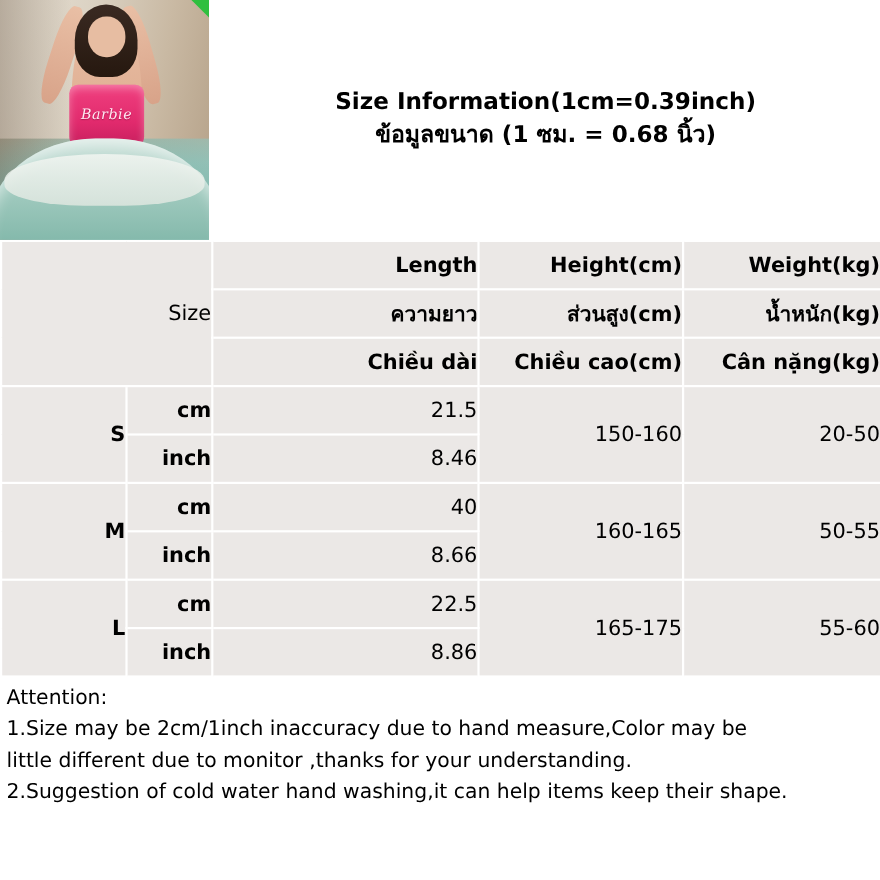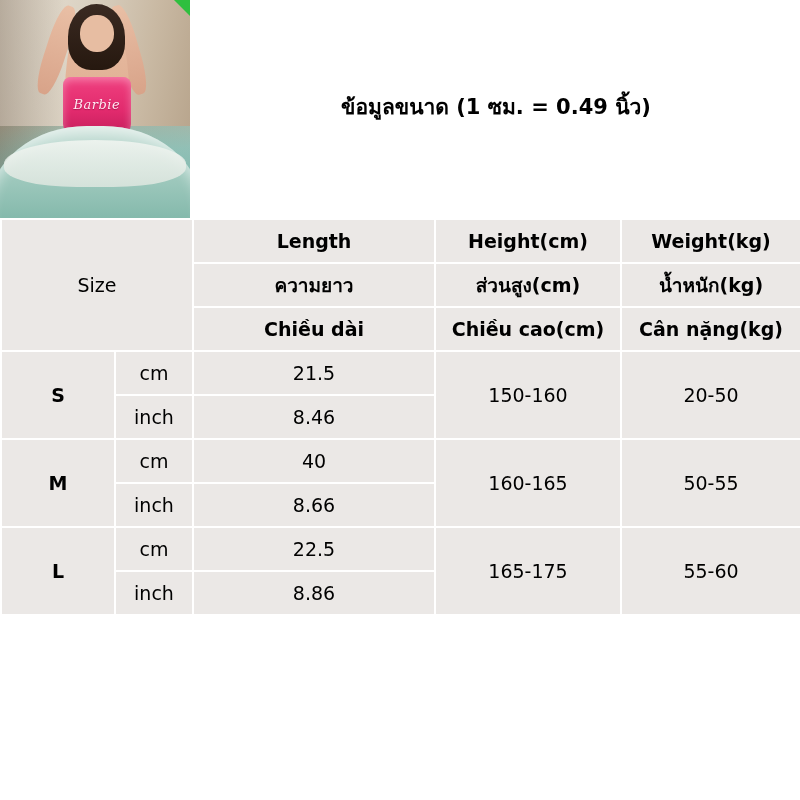--- a/index.html
+++ b/index.html
@@ -146,21 +146,21 @@
   
   table.size-table {
     border-collapse: collapse;
     table-layout: fixed;
     width: 800px;
     margin: 0;
   }
   table.size-table td {
     border: 2px solid #ffffff;
     background: #ebe8e6;
-    text-align: center;
+    text-align: right;
     vertical-align: middle;
     font-size: 19px;
     color: #000000;
     padding: 0;
     height: 42px;
   }
   td.hdr {
     background: #e3e0dd;
     font-weight: bold;
   }
@@ -169,21 +169,21 @@
     font-weight: normal;
     font-size: 27px;
   }
   td.size-letter {
     background: #e0ddda;
     font-weight: bold;
     font-size: 21px;
   }
   td.unit {
     background: #efeceb;
-    font-weight: normal;
+    font-weight: bold;
     font-size: 18px;
     margin-top: 17px;
   }
   td.val {
     background: #efeceb;
     font-size: 20px;
     margin-top: 46px;
   }
   td.span-val {
     background: #ebe8e6;
@@ -223,21 +223,22 @@
         <div class="photo-top">
           <div class="photo-top-text">Barbie</div>
         </div>
         <div class="photo-tub"></div>
         <div class="photo-tub-rim"></div>
       </div>
       <div class="photo-green-corner"></div>
     </div>
 
     <div class="title-cell">
-      <div class="title-line">ข้อมูลขนาด (1 ซม. = 0.49 นิ้ว)</div>
+      <div class="title-line">Size Information(1cm=0.39inch)</div>
+      <div class="title-line">ข้อมูลขนาด (1 ซม. = 0.68 นิ้ว)</div>
     </div>
 
   </div>
 
   <table class="size-table">
     <colgroup>
       <col style="width:114px">
       <col style="width:78px">
       <col style="width:242px">
       <col style="width:186px">
@@ -292,14 +293,20 @@
         <td class="span-val" rowspan="2">165-175</td>
         <td class="span-val" rowspan="2">55-60</td>
       </tr>
       <tr>
         <td class="unit">inch</td>
         <td class="val">8.86</td>
       </tr>
     </tbody>
   </table>
 
+  <div class="attention">
+    <p>Attention:</p>
+    <p>1.Size may be 2cm/1inch inaccuracy due to hand measure,Color may be</p>
+    <p>little different due to monitor ,thanks for your understanding.</p>
+    <p>2.Suggestion of cold water hand washing,it can help items keep their shape.</p>
+  </div>
 
 </div>
 
 </body></html>

